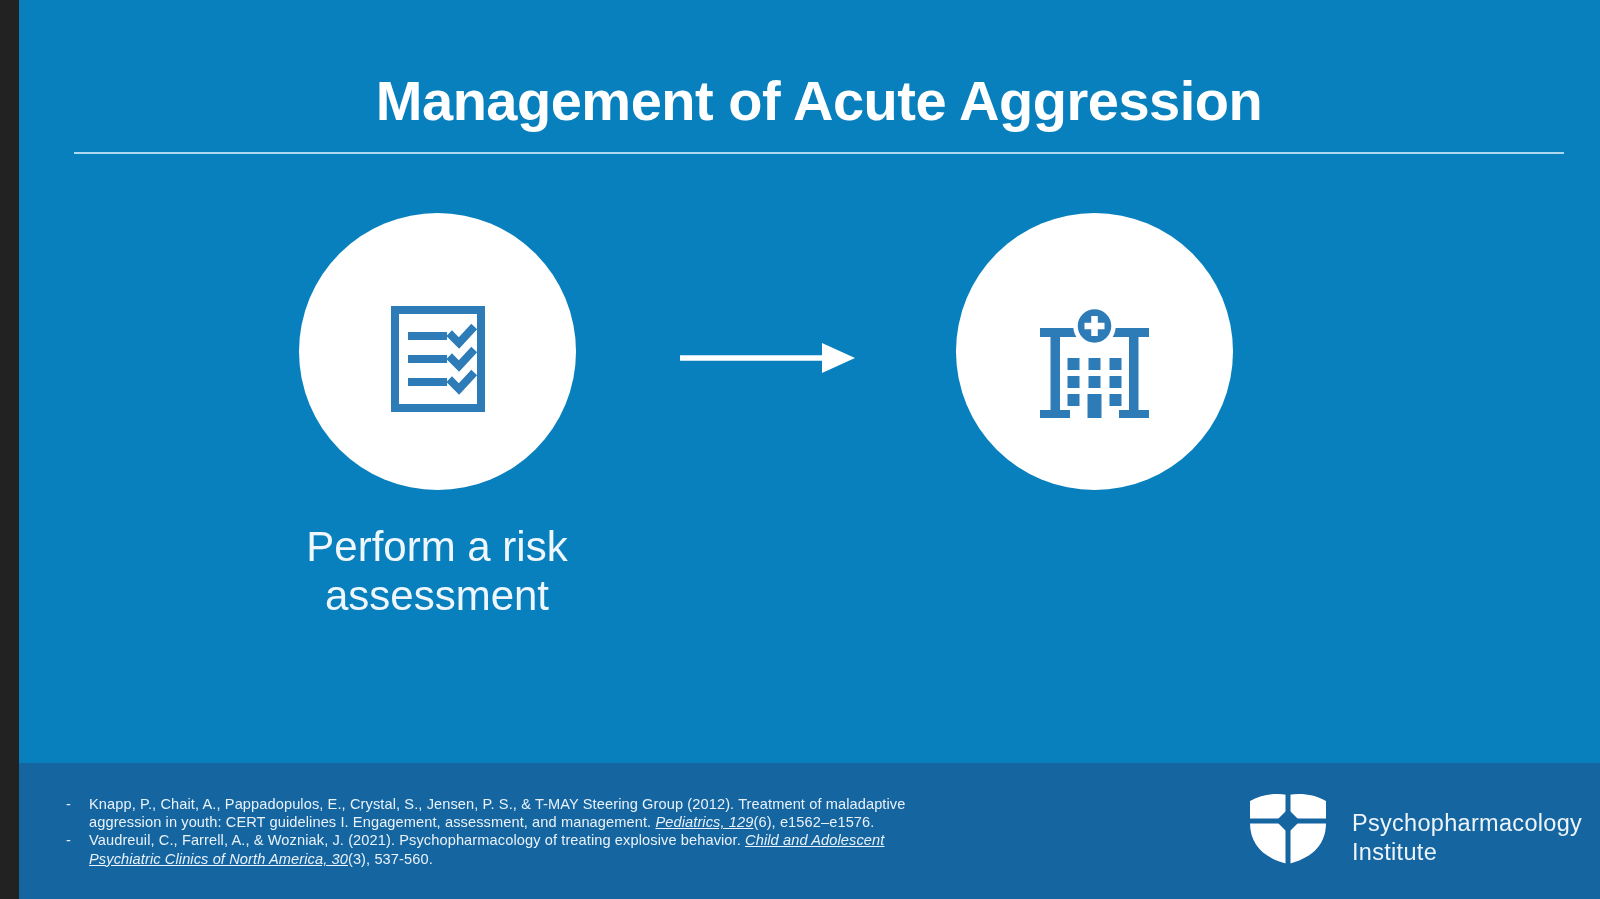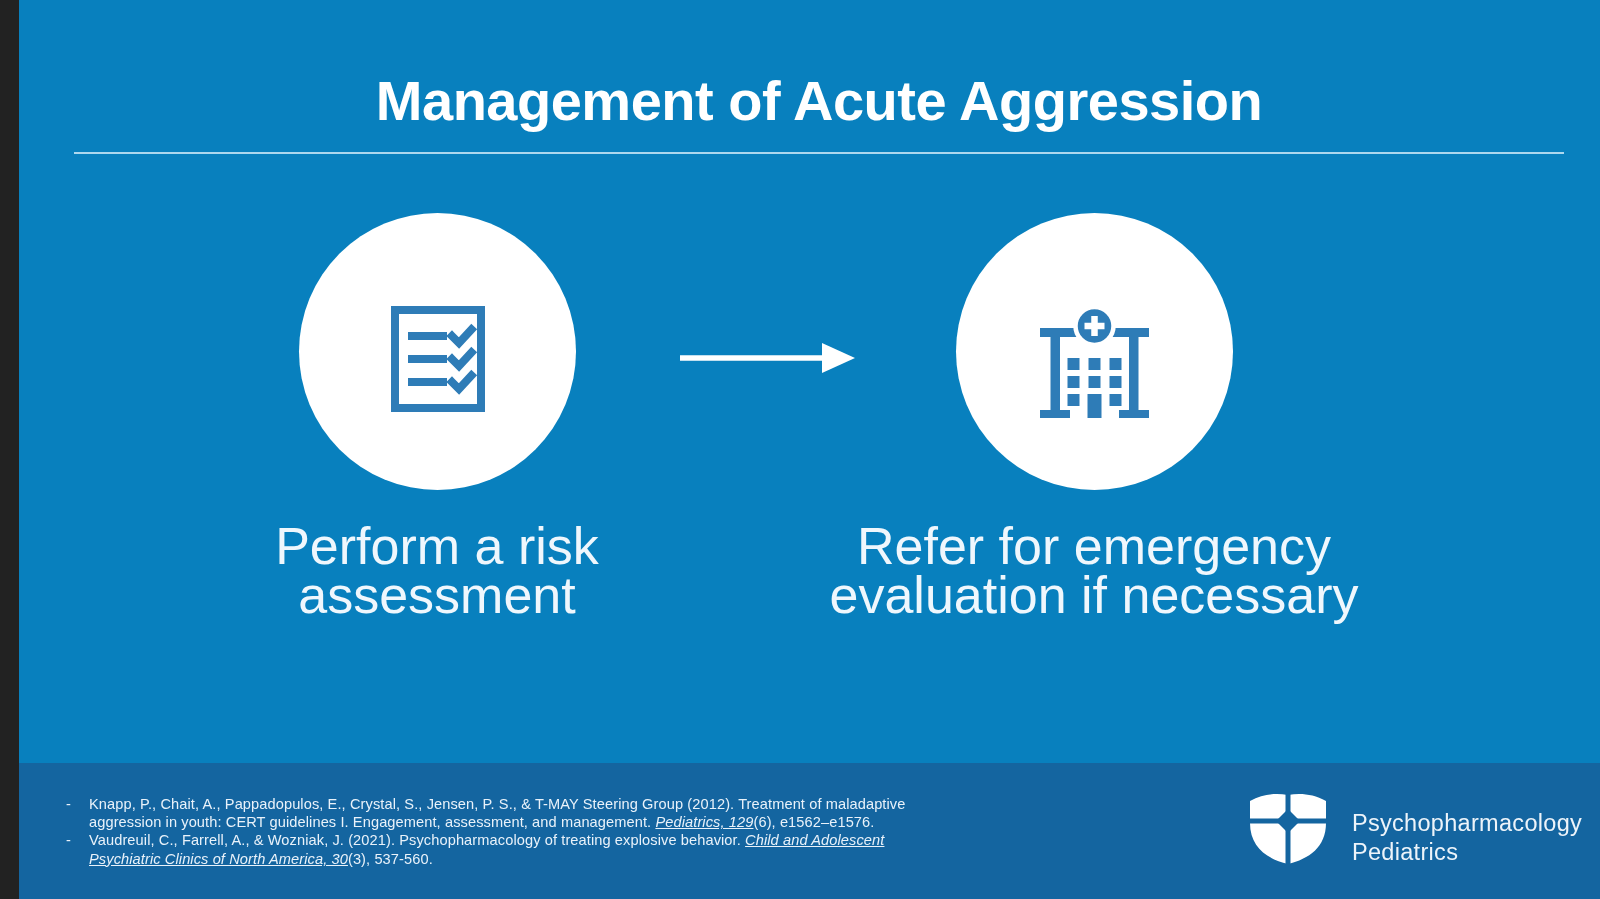--- a/index.html
+++ b/index.html
@@ -23,21 +23,21 @@
     border-radius:50%; background:#FFFFFF;
     display:flex; align-items:center; justify-content:center;
   }
   .circle-left  { left:280px; }
   .circle-right { left:937px; }
   .icon-checklist { transform:translateY(7px); }
   .icon-hospital  { transform:translateY(9px); }
   .step-label {
     position:absolute; top:522px; width:540px;
     text-align:center; color:#EFF7FD;
-    font-size:52px; line-height:49px; white-space:pre-line;
+    font-size:42px; line-height:49px; white-space:pre-line;
   }
   .label-left  { left:148px; }
   .label-right { left:805px; }
   .arrow { position:absolute; left:653px; top:334px; }
   .footer {
     position:absolute; left:0; top:763px; width:1600px; height:136px;
     background:#1465A0;
   }
   .references {
     position:absolute; left:47px; top:32px; width:852px;
@@ -101,22 +101,20 @@
       <rect x="27.5" y="66" width="12" height="12" fill="#2E7CB7"></rect>
       <rect x="69.5" y="66" width="12" height="12" fill="#2E7CB7"></rect>
 
       <rect x="47.5" y="66" width="14" height="24" fill="#2E7CB7"></rect>
 
       <circle cx="54.5" cy="-2" r="19" fill="#2E7CB7" stroke="#FFFFFF" stroke-width="4.5"></circle>
       <rect x="51.25" y="-12" width="6.5" height="20" fill="#FFFFFF"></rect>
       <rect x="44.5" y="-5.25" width="20" height="6.5" fill="#FFFFFF"></rect>
     </svg>
   </div>
-  <div class="step-label label-right">Refer for emergency
-evaluation if necessary</div>
 
   <div class="footer">
     <div class="references">
       <div class="ref-item">
         <span class="ref-dash">-</span>
         <span><span>Knapp, P., Chait, A., Pappadopulos, E., Crystal, S., Jensen, P. S., &amp; T-MAY Steering Group (2012). Treatment of maladaptive aggression in youth: CERT guidelines I. Engagement, assessment, and management. </span><span class="italic">Pediatrics, 129</span><span>(6), e1562–e1576.</span></span>
       </div>
       <div class="ref-item">
         <span class="ref-dash">-</span>
         <span><span>Vaudreuil, C., Farrell, A., &amp; Wozniak, J. (2021). Psychopharmacology of treating explosive behavior. </span><span class="italic">Child and Adolescent Psychiatric Clinics of North America, 30</span><span>(3), 537-560.</span></span>
@@ -125,18 +123,18 @@
 
     <div class="logo">
       <svg width="82" height="77" viewBox="0 0 82 77">
         <path d="M3,12 C16,5 28,4 41,6 C54,4 66,5 79,12 L79,34 C79,58 62,70 41,75 C20,70 3,58 3,34 Z" fill="#FFFFFF"></path>
         <line x1="41" y1="3" x2="41" y2="77" stroke="#1465A0" stroke-width="5"></line>
         <line x1="1" y1="32" x2="81" y2="32" stroke="#1465A0" stroke-width="5"></line>
         <polygon points="41,20 53,32 41,44 29,32" fill="#1465A0"></polygon>
       </svg>
       <div class="logo-text">
         <div>Psychopharmacology</div>
-        <div>Pediatrics</div>
+        <div>Institute</div>
       </div>
     </div>
   </div>
 
 </div>
 
 </body></html>

